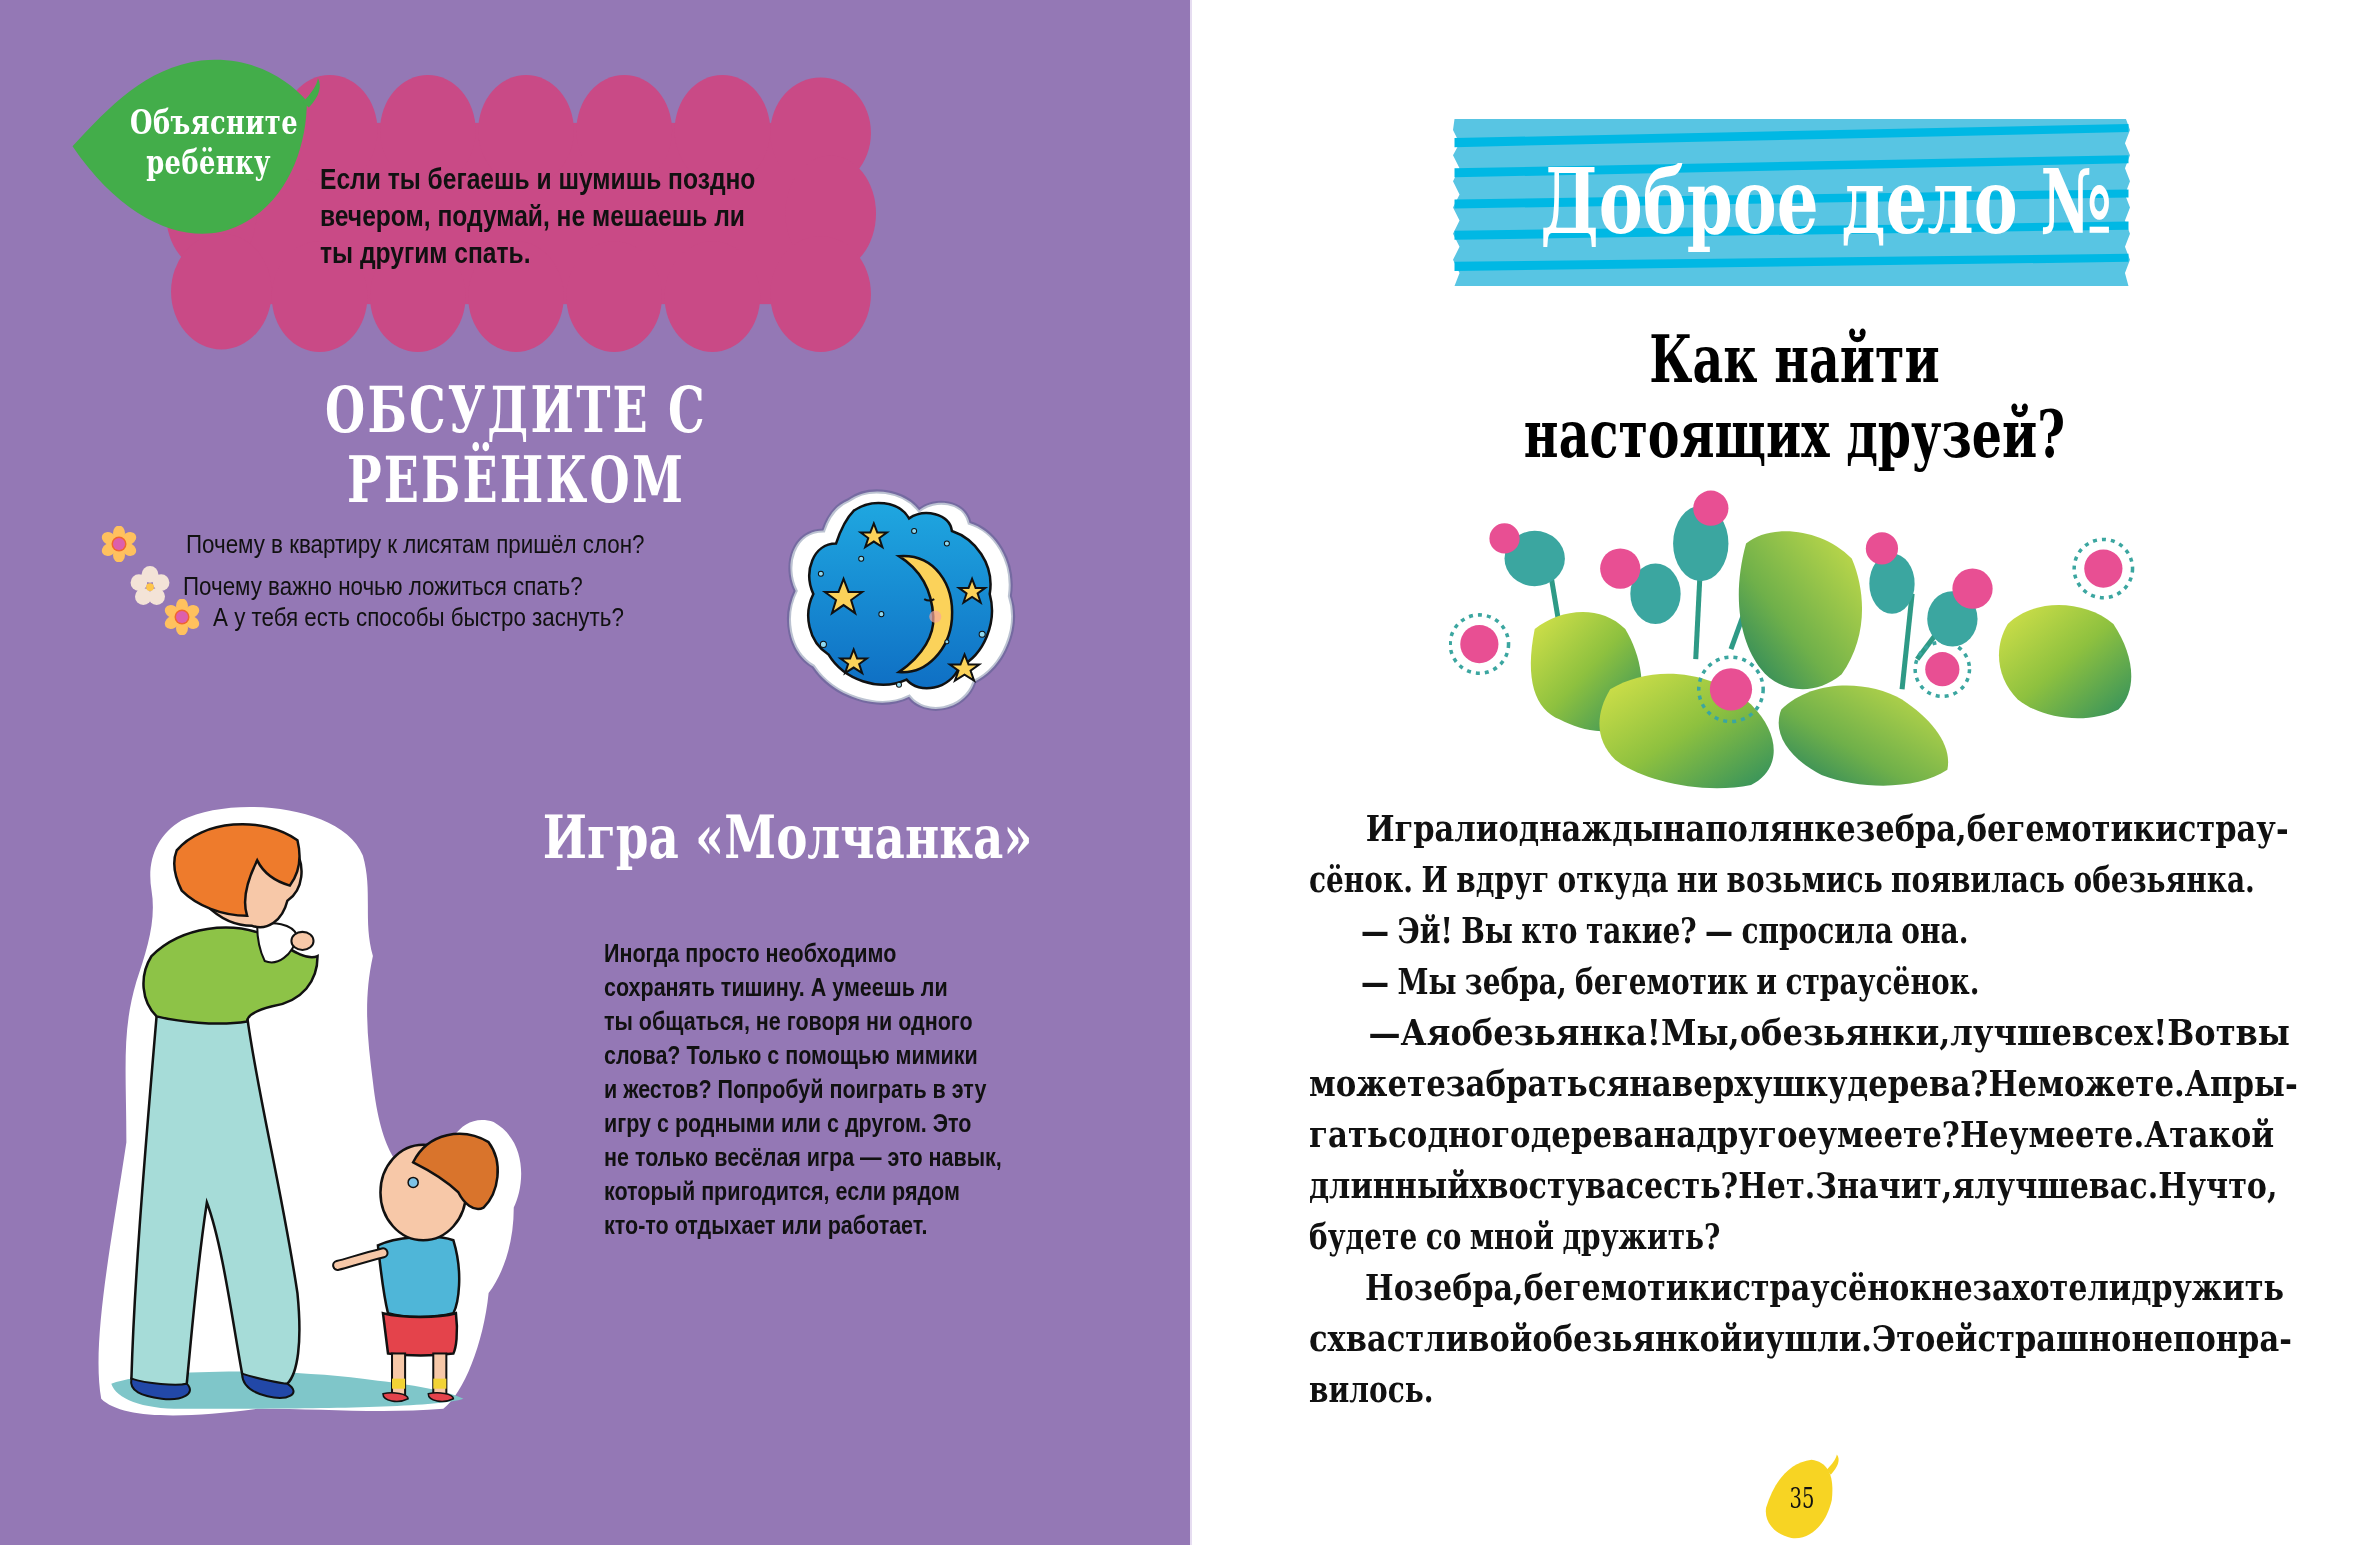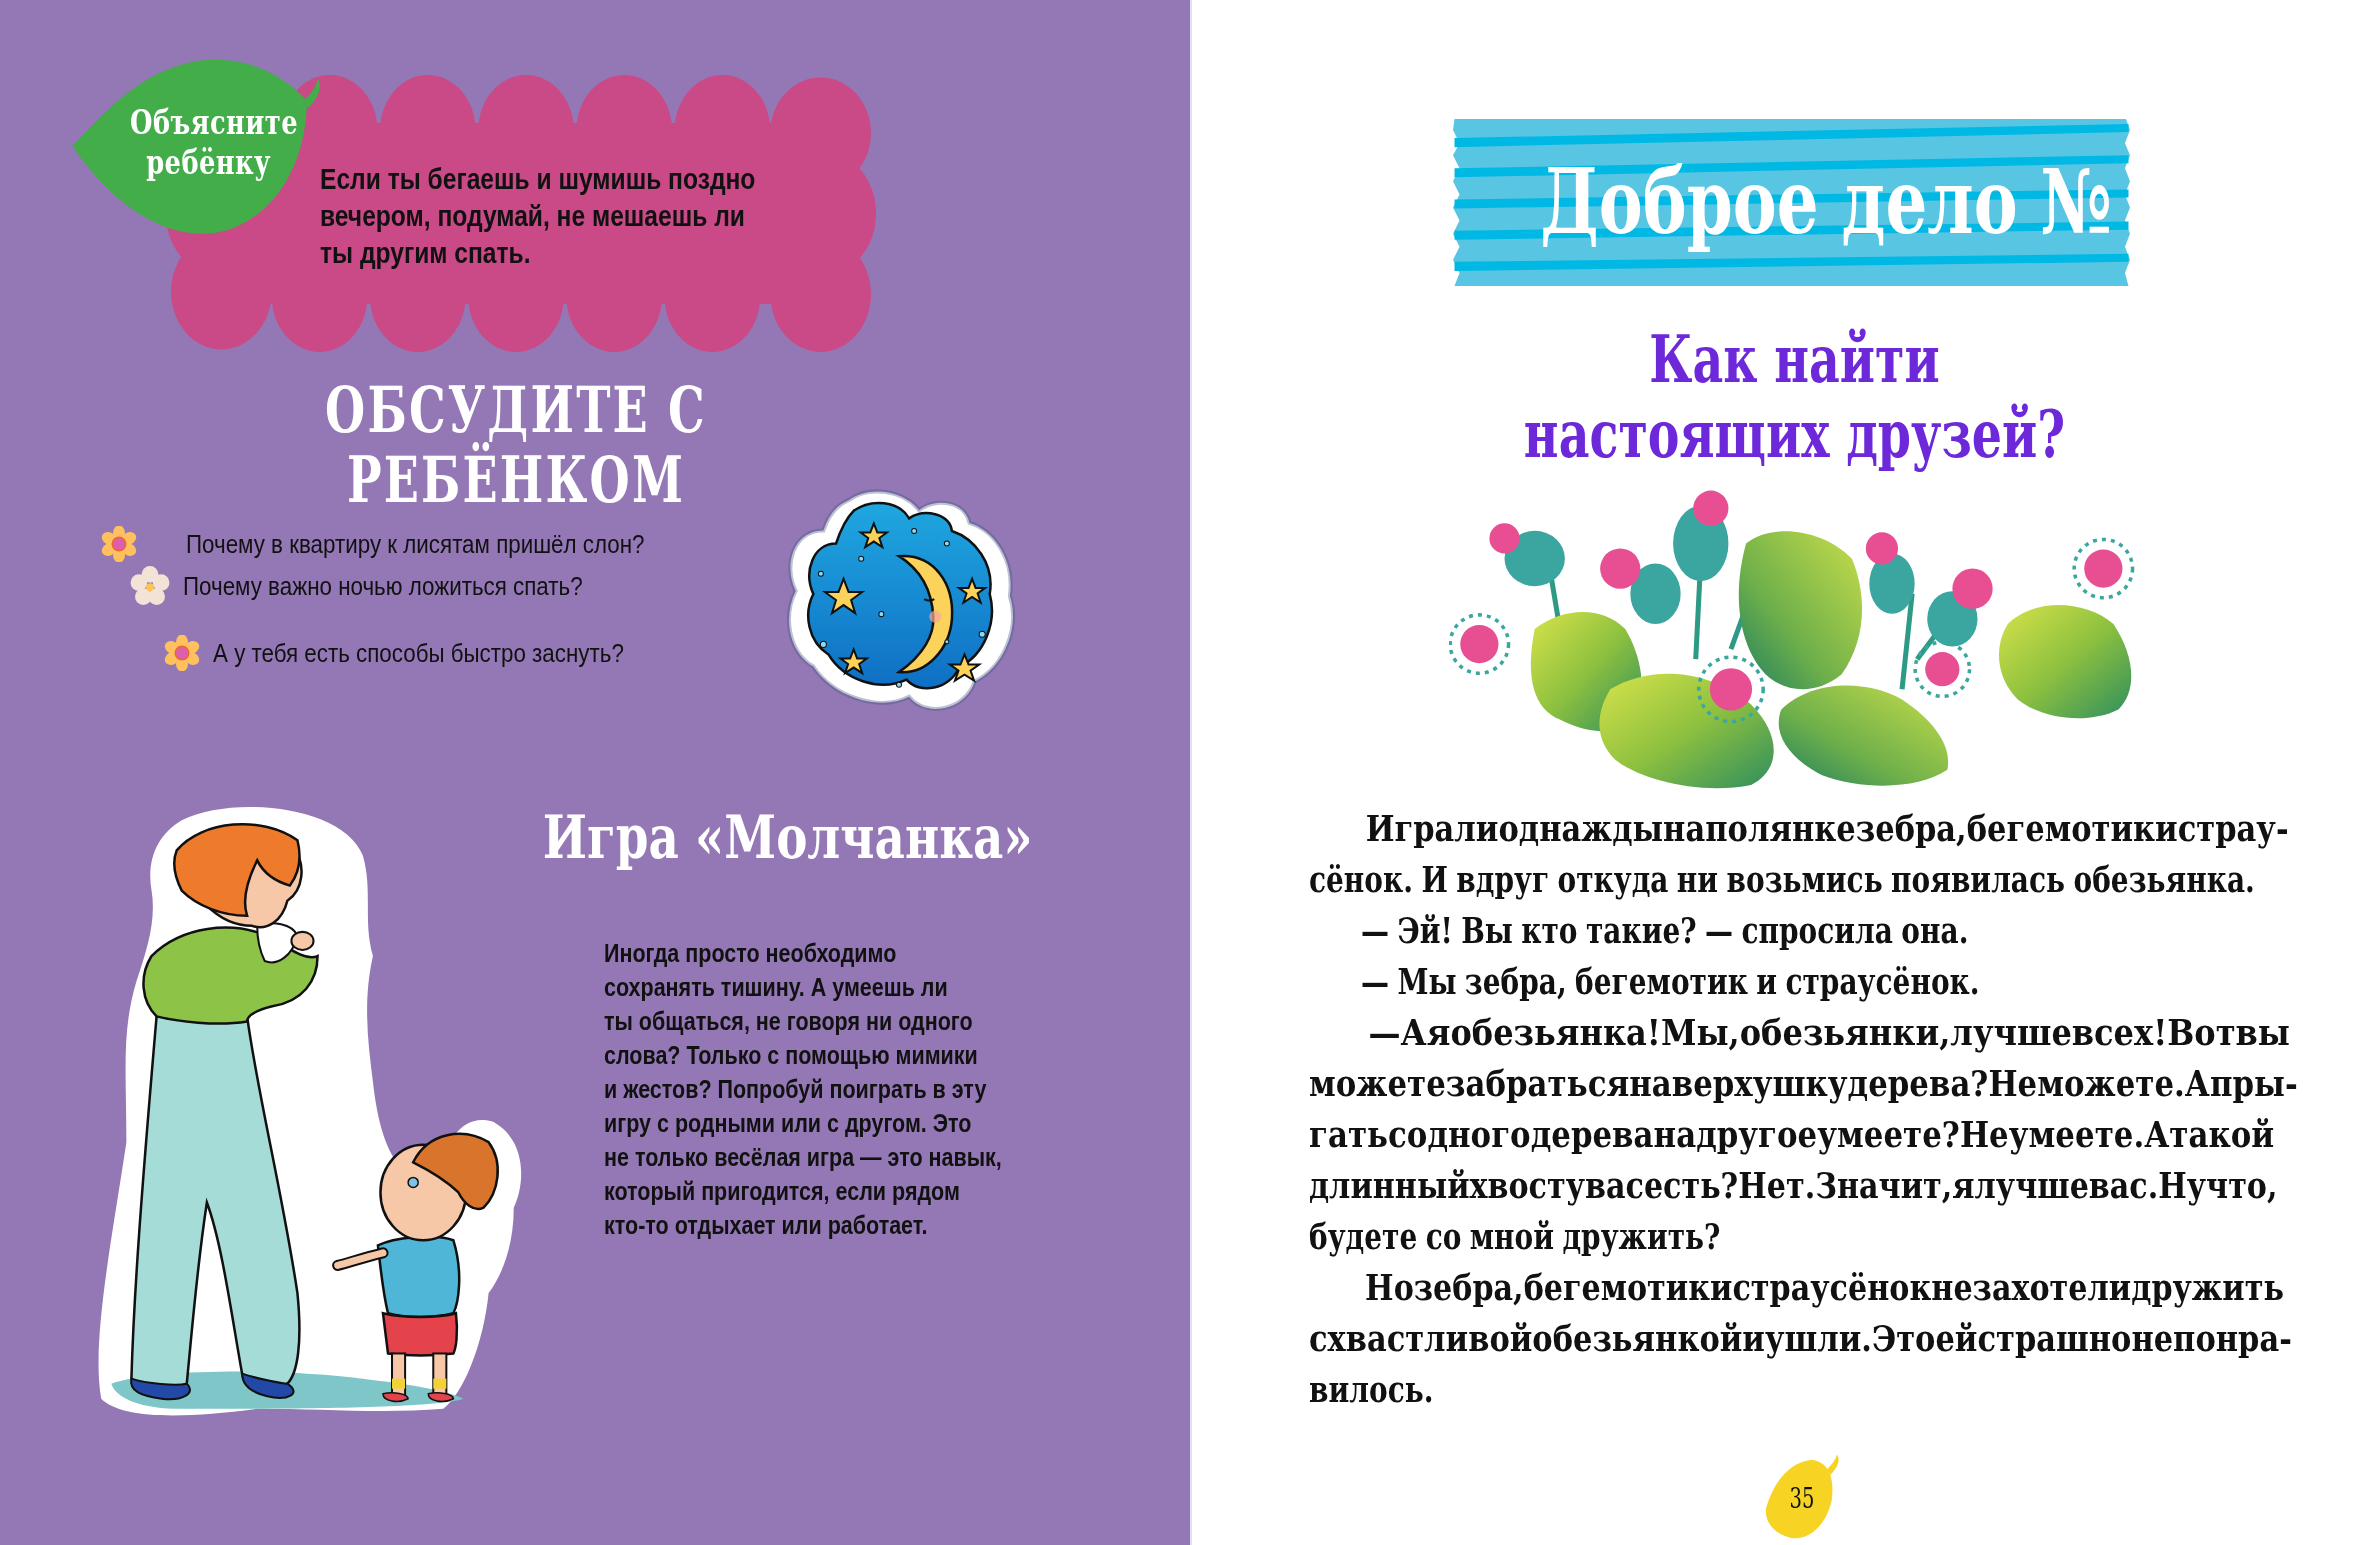--- a/index.html
+++ b/index.html
@@ -19,35 +19,35 @@
   #tip-leaf-label { left: 108px; top: 103px; width: 201px; color: #fff; font-size: 33px; line-height: 40px; text-align: center; transform: scaleX(0.78); transform-origin: center; letter-spacing: 0.5px; }
   #tip-text { left: 320px; top: 160px; width: 554px; font-size: 30px; line-height: 37px; font-weight: bold; color: #111; transform: scaleX(0.82); transform-origin: left top; white-space: nowrap; }
 
   #discuss-title { left: 151px; top: 375px; width: 730px; text-align: center; color: #fff; font-size: 64px; line-height: 70px; letter-spacing: 3px; transform: scaleX(0.72); transform-origin: center; }
 
   .q-row { display: flex; align-items: center; }
   .q-flower { width: 36px; height: 36px; flex: 0 0 36px; }
   .q-text { font-size: 26px; color: #111; margin-left: 13px; white-space: nowrap; transform: scaleX(0.86); transform-origin: left center; }
   #q1 { left: 101px; top: 526px; gap: 36px; }
   #q2 { left: 130px; top: 566px; text-align: center; }
-  #q3 { left: 164px; top: 635px; justify-content: space-between; }
+  #q3 { left: 164px; top: 599px; justify-content: space-between; }
 
   #moon-sticker { left: 773px; top: 473px; width: 252px; height: 247px; }
 
   #family-sticker { left: 81px; top: 790px; width: 453px; height: 649px; }
 
   #game-title { left: 483px; top: 800px; width: 544px; text-align: center; color: #fff; font-size: 60px; line-height: 75px; transform: scaleX(0.78); transform-origin: center; white-space: nowrap; }
   #game-text { left: 604px; top: 936px; width: 453px; font-weight: bold; }
   #game-text .gl { font-size: 25px; line-height: 34px; color: #111; white-space: nowrap; transform: scaleX(0.86); transform-origin: left center; display: block; }
 
   
   #tape { left: 1452px; top: 119px; width: 679px; height: 167px; }
   #tape-title { left: 1452px; top: 151px; width: 679px; text-align: center; color: #fff; font-size: 89px; line-height: 101px; white-space: nowrap; transform: scaleX(0.74); transform-origin: center; }
 
-  #story-title { left: 1359px; top: 322px; width: 871px; text-align: center; color: #6d28d9; font-size: 66px; line-height: 75px; }
+  #story-title { left: 1359px; top: 322px; width: 871px; text-align: center; color: #000000; font-size: 66px; line-height: 75px; }
   #story-title span { display: block; transform: scaleX(0.72); transform-origin: center; white-space: nowrap; }
 
   #plant { left: 1449px; top: 478px; width: 730px; height: 312px; }
 
   #story { left: 1309px; top: 803px; width: 950px; font-family: "DejaVu Serif", serif; color: #111; font-weight: bold; }
   #story .sl { font-size: 35px; line-height: 51px; height: 51px; white-space: nowrap; display: flex; justify-content: space-between; transform-origin: left center; }
   #story .sl.indent { padding-left: 65px; }
   #story .sl.last { justify-content: flex-start; gap: 0.3em; }
   #story .sl span { display: inline-block; }
 

